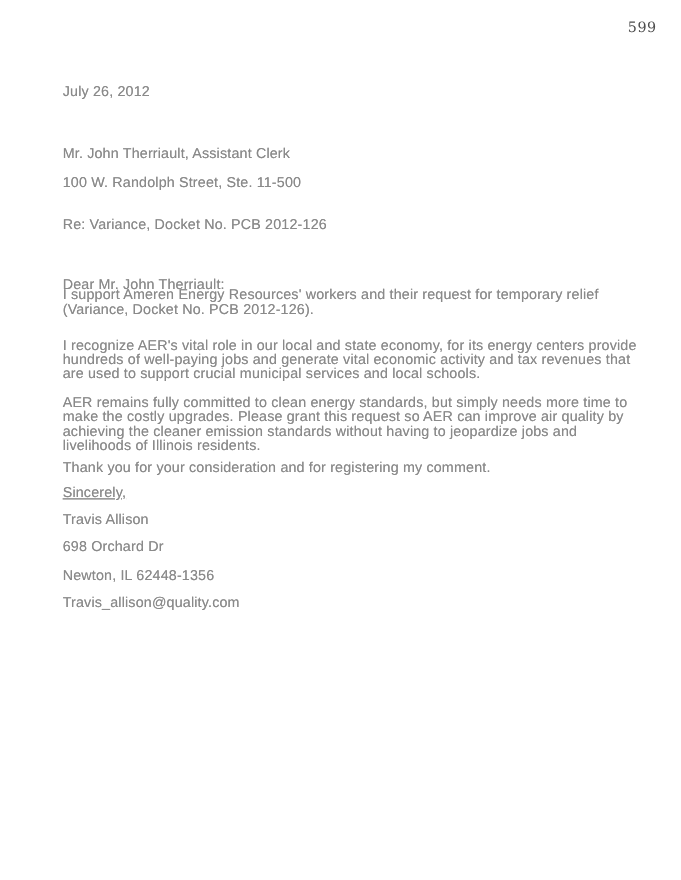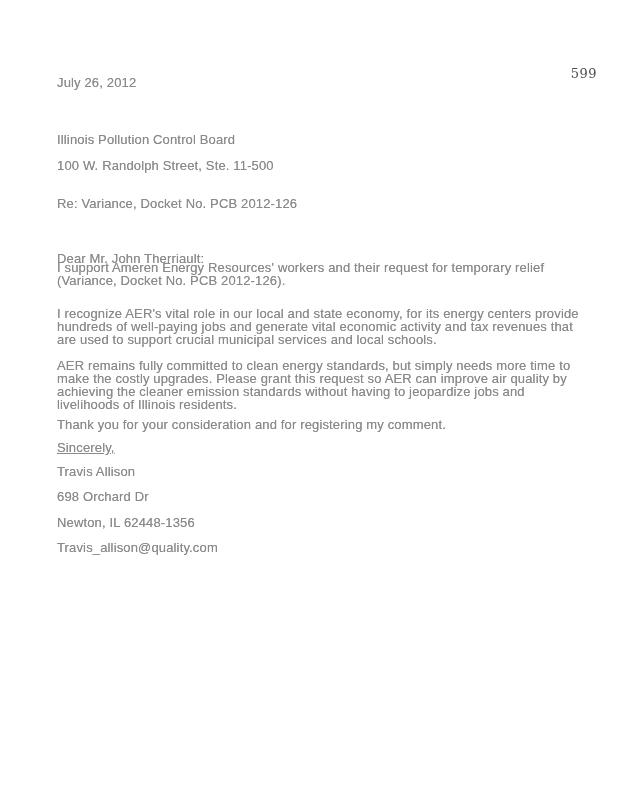--- a/index.html
+++ b/index.html
@@ -16,21 +16,20 @@
     font-family: "Liberation Sans", sans-serif;
   }
   .page-number {
     position: absolute;
     top: 18px;
     right: 22px;
     font-family: "DejaVu Serif", serif;
     font-size: 13px;
     color: #4d4d4d;
     letter-spacing: 0.5px;
-    margin-top: 48px;
   }
   .txt {
     position: absolute;
     left: 57px;
     color: #8a8a8a;
     font-size: 13px;
     line-height: 13px;
     letter-spacing: 0.15px;
     text-shadow: 0 0 0.6px rgba(150,150,150,0.85);
     white-space: pre-line;
@@ -52,21 +51,21 @@
 </head>
 <body>
 
 <div class="page">
 
   <div class="page-number">599</div>
 
   <div class="txt date-line">July 26, 2012</div>
 
   <div class="txt recipient-block">
-    <div>Illinois Pollution Control Board</div>
+    <div>Mr. John Therriault, Assistant Clerk</div>
     <div>100 W. Randolph Street, Ste. 11-500</div>
   </div>
 
   <div class="txt subject-line">Re: Variance, Docket No. PCB 2012-126</div>
 
   <div class="txt salutation-line">Dear Mr. John Therriault:</div>
 
   <div class="txt block para-1">I support Ameren Energy Resources' workers and their request for temporary relief (Variance, Docket No. PCB 2012-126).</div>
 
   <div class="txt block para-2">I recognize AER's vital role in our local and state economy, for its energy centers provide hundreds of well-paying jobs and generate vital economic activity and tax revenues that are used to support crucial municipal services and local schools.</div>

